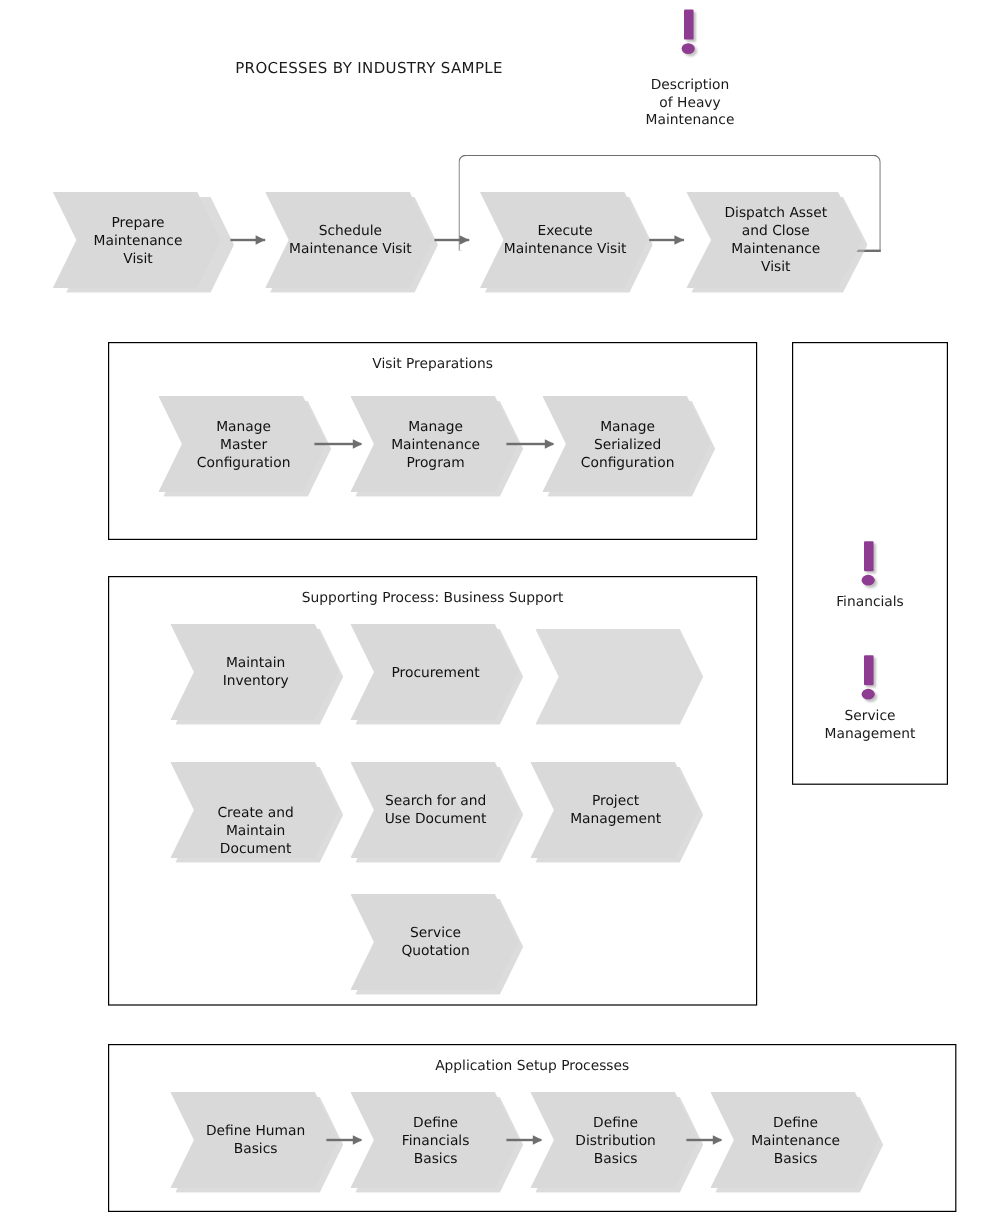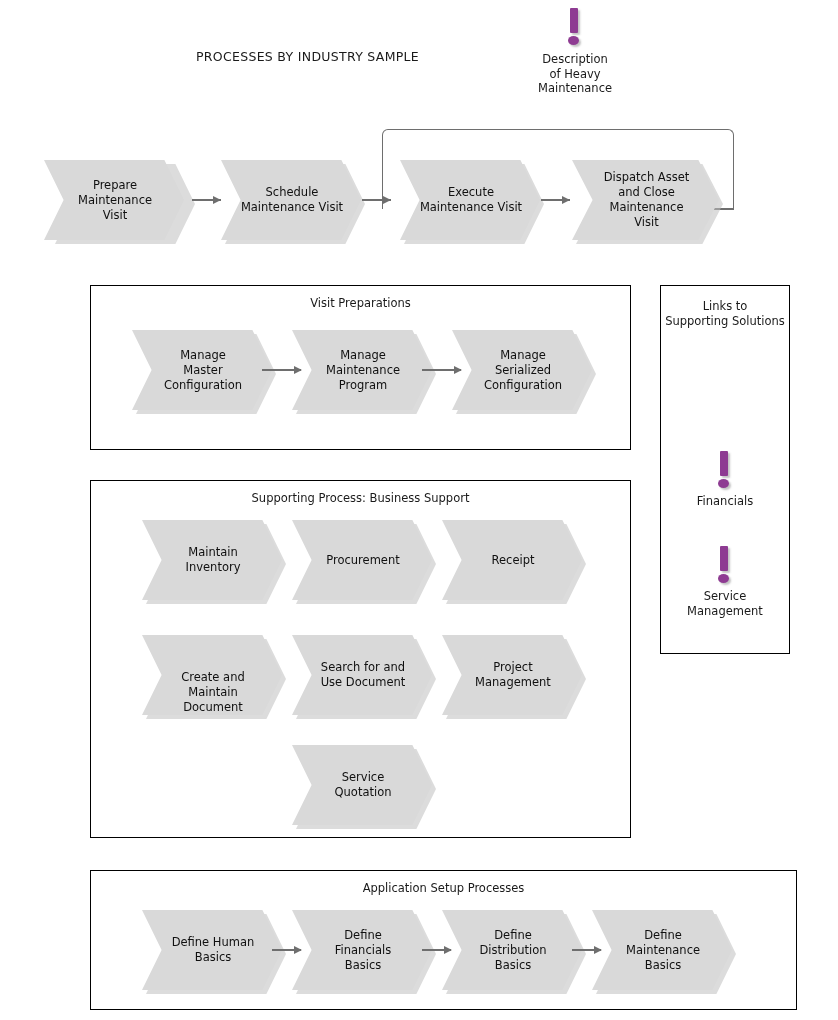--- a/index.html
+++ b/index.html
@@ -73,21 +73,21 @@
 
   #desc-icon-block {
     position: absolute;
     left: 534px;
     top: 8px;
     width: 82px;
     text-align: center;
   }
   #desc-icon-block .excl { margin: 0 auto; }
   #desc-icon-block .caption {
-    margin-top: 4px;
+    margin-top: 15px;
     font-size: 11.5px;
     line-height: 14.5px;
     color: #1a1a1a;
   }
 
   
   .chev {
     position: absolute;
     box-sizing: border-box;
     display: flex;
@@ -309,25 +309,20 @@
       <div>Inventory</div>
     </div>
   </div>
   <div class="chev-shadow" style="left:296px; top:524px; width:140px; height:80px;"></div>
   <div class="chev" style="left:292px; top:520px; width:140px; height:80px;justify-content:center;">
     <div>
       <div>Procurement</div>
     </div>
   </div>
   <div class="chev-shadow" style="left:446px; top:524px; width:140px; height:80px;"></div>
-  <div class="chev" style="left:442px; top:520px; width:140px; height:80px;">
-    <div>
-      <div>Receipt</div>
-    </div>
-  </div>
 
   <div class="chev-shadow" style="left:146px; top:639px; width:140px; height:80px;"></div>
   <div class="chev" style="left:142px; top:635px; width:140px; height:80px;align-items:flex-end;">
     <div>
       <div>Create and</div>
       <div>Maintain</div>
       <div>Document</div>
     </div>
   </div>
   <div class="chev-shadow" style="left:296px; top:639px; width:140px; height:80px;"></div>
@@ -392,24 +387,20 @@
   <div class="chev-shadow" style="left:596px; top:914px; width:140px; height:80px;"></div>
   <div class="chev" style="left:592px; top:910px; width:140px; height:80px;">
     <div>
       <div>Define</div>
       <div>Maintenance</div>
       <div>Basics</div>
     </div>
   </div>
 
   <div id="links-panel">
-    <div id="links-title">
-      <div>Links to</div>
-      <div>Supporting Solutions</div>
-    </div>
 
 
     <div class="link-item" style="top:165px;">
       <div class="excl">
         <div class="bar"></div>
           <div class="dot"></div>
       </div>
       <div class="link-label">
         <div>Financials</div>
       </div>

